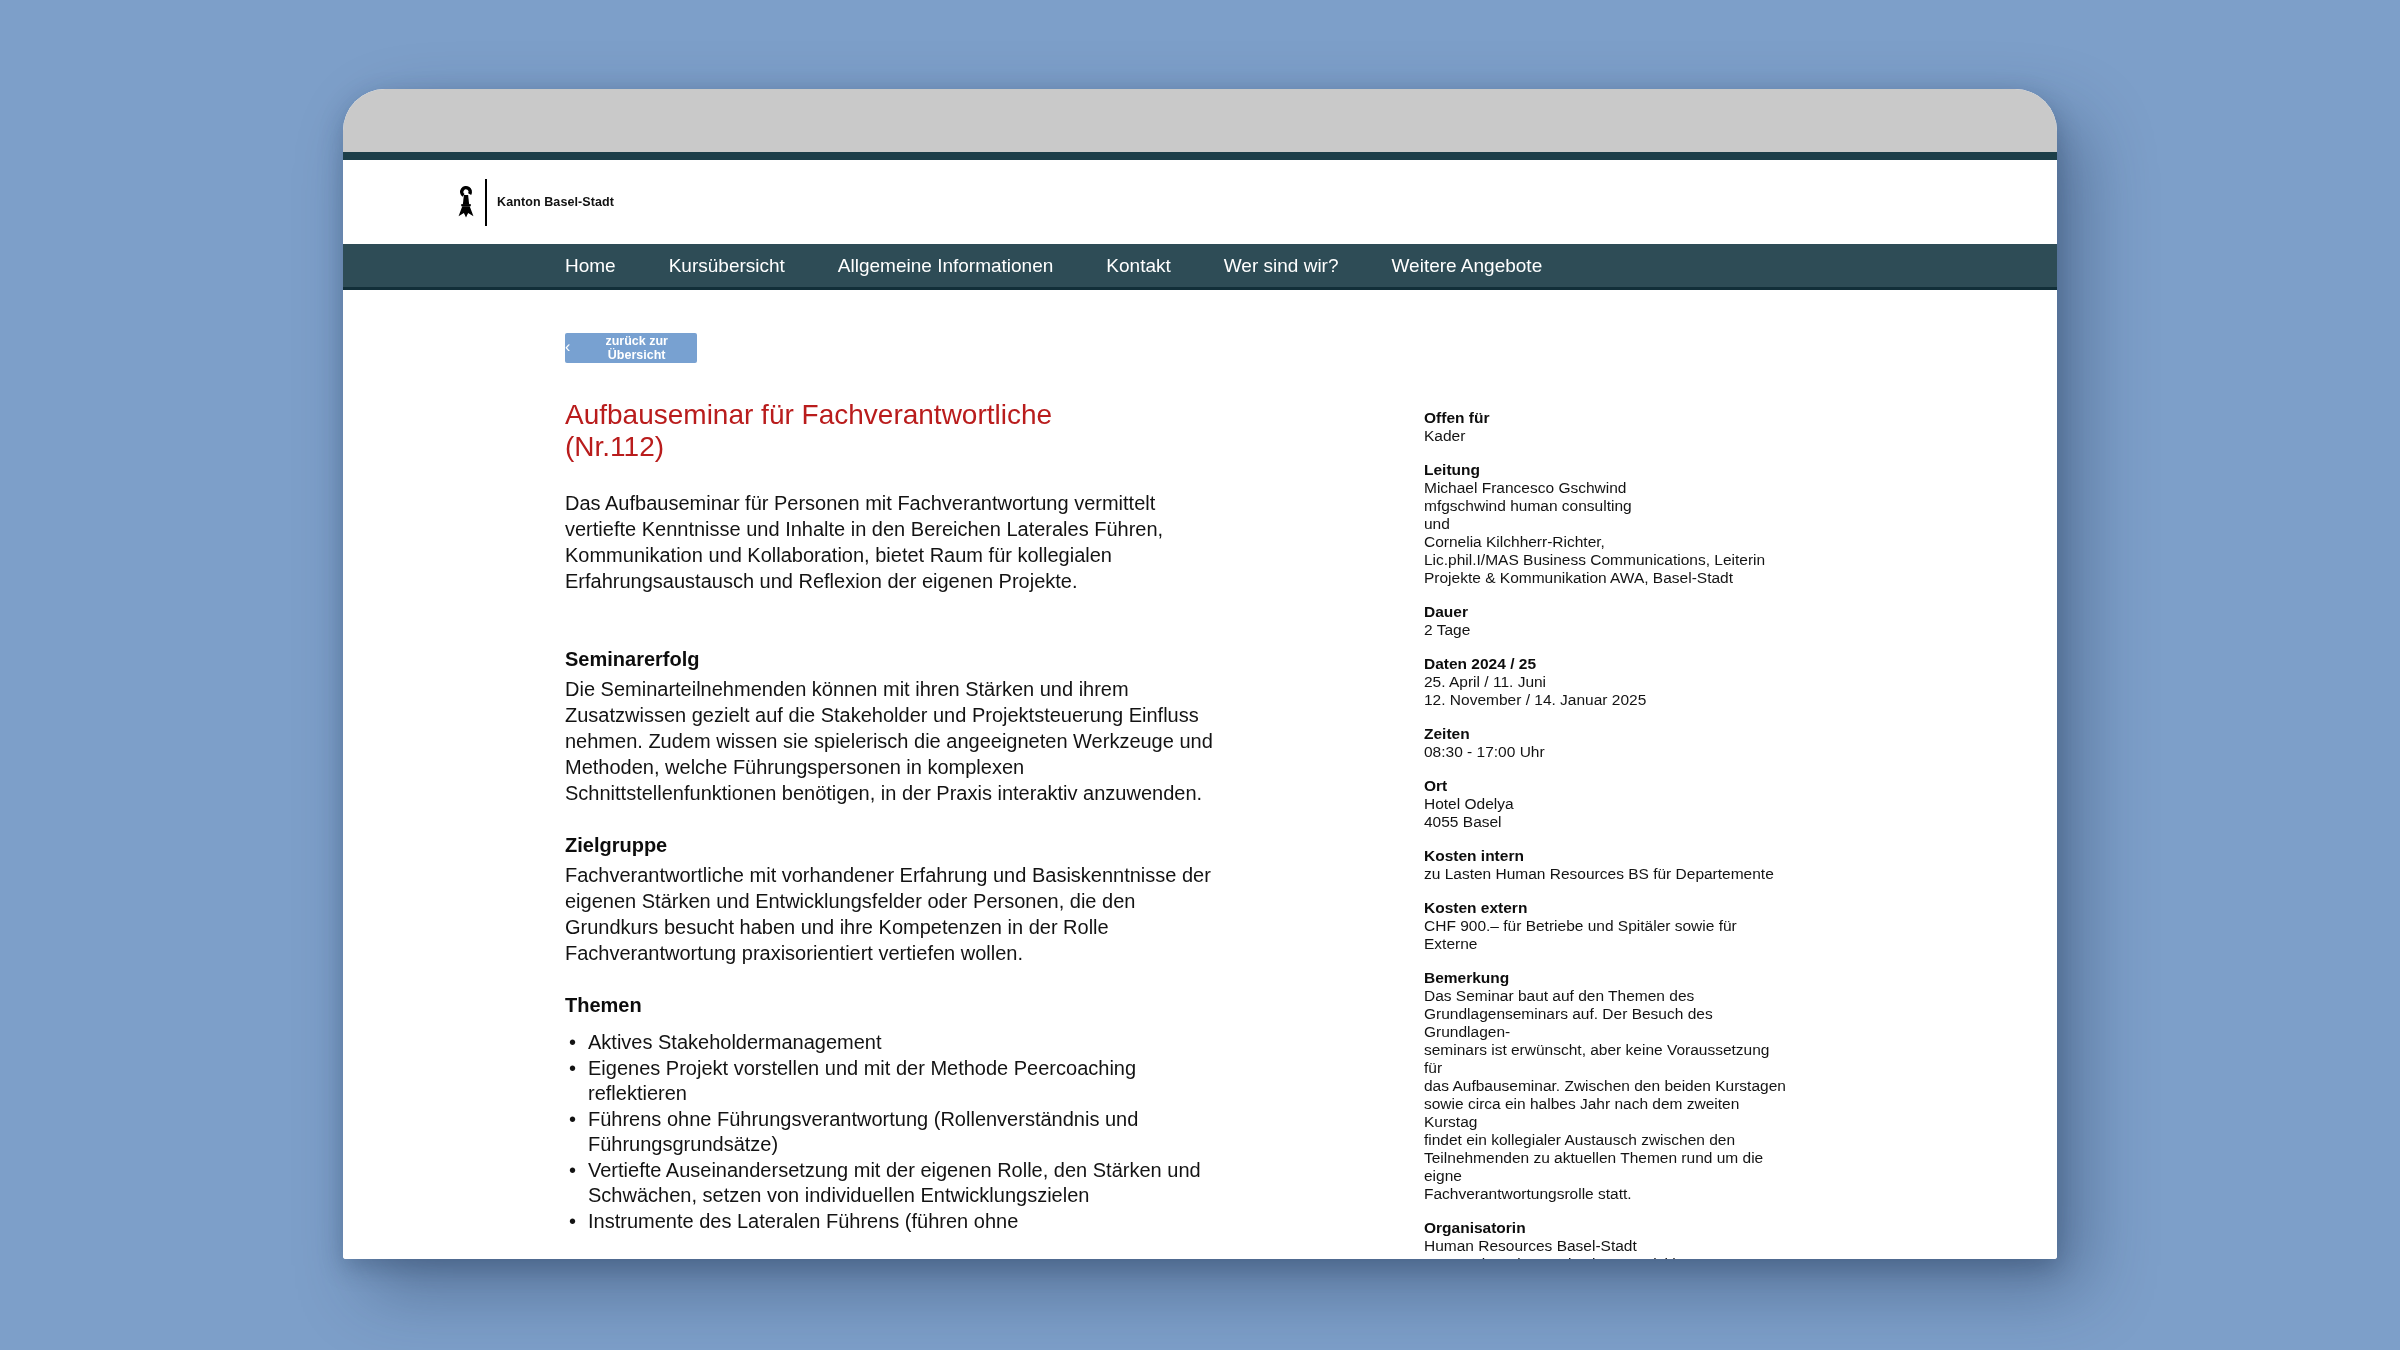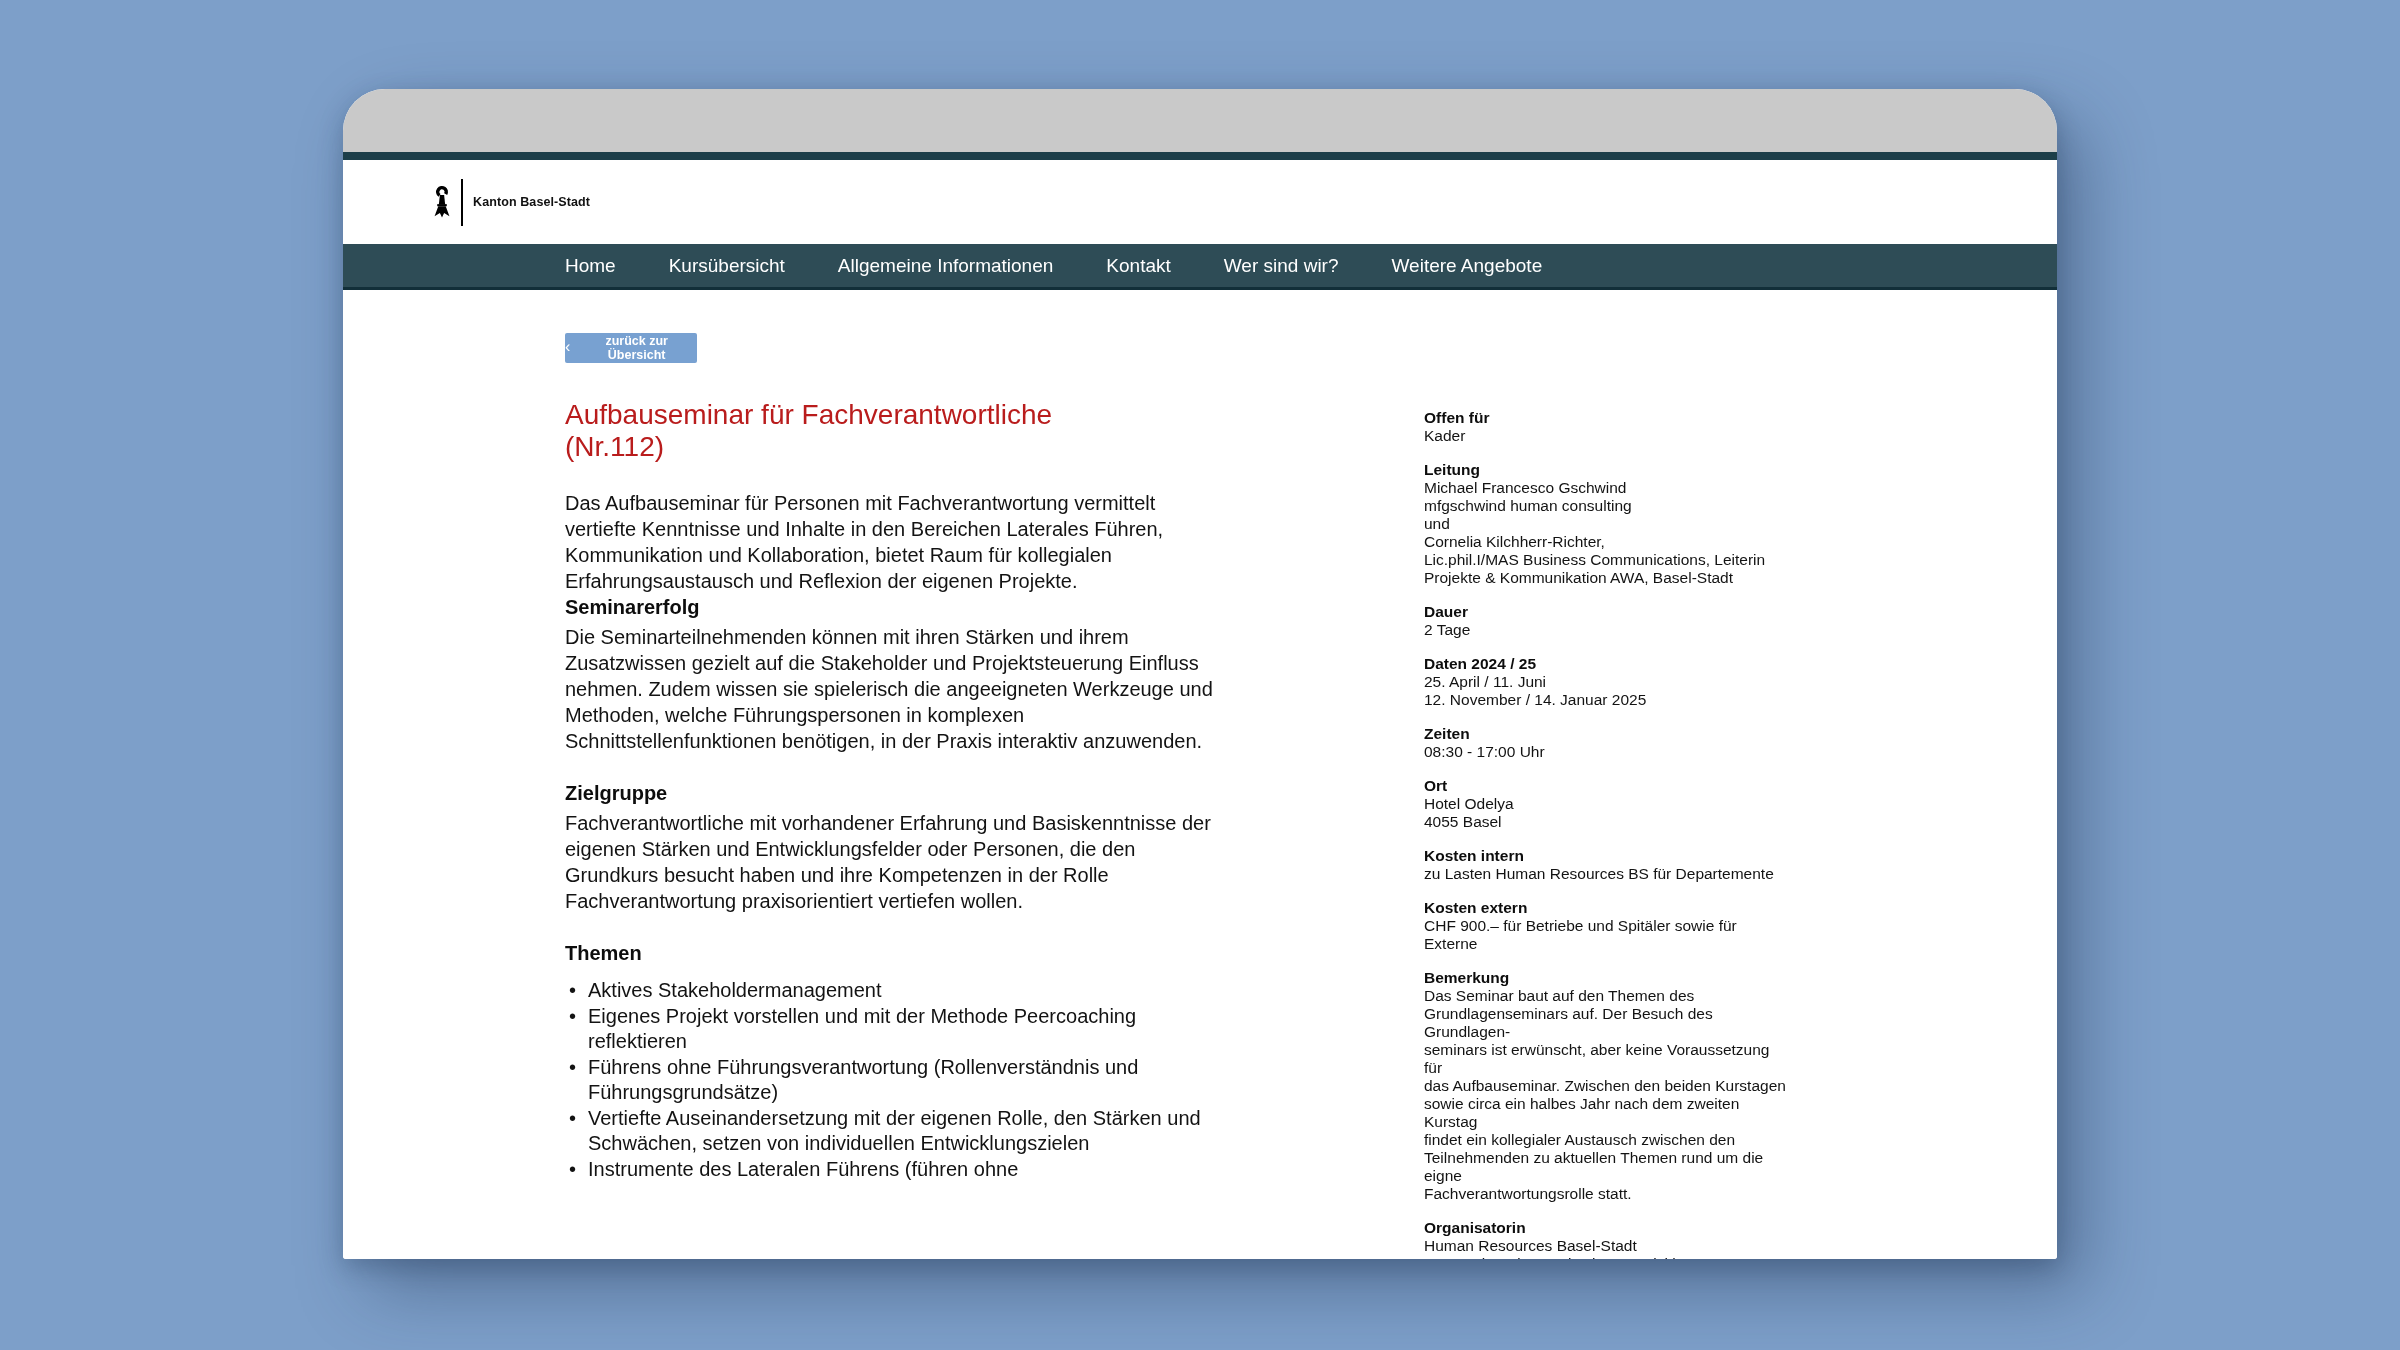--- a/index.html
+++ b/index.html
@@ -21,21 +21,21 @@
   .window{
     position:absolute;left:343px;top:89px;width:1714px;height:1170px;
     border-radius:42px 42px 3px 3px;
     overflow:hidden;
     box-shadow:26px 30px 70px rgba(25,45,75,.38),0 8px 24px rgba(25,45,75,.28);
     display:flex;flex-direction:column;
     background:#fff;
   }
   .titlebar{height:63px;background:var(--chrome-gray);flex:none;}
   .accent-line{height:8px;background:var(--accent-dark);flex:none;}
-  .site-header{height:84px;background:#fff;flex:none;display:flex;align-items:center;padding-left:88px;}
+  .site-header{height:84px;background:#fff;flex:none;display:flex;align-items:center;padding-left:112px;}
   .crest{width:22px;height:34px;display:block;}
   .logo-divider{width:2px;height:47px;background:#000;margin:0 10px 0 8px;}
   .brand-name{font-size:12.5px;font-weight:bold;color:#111;letter-spacing:.1px;}
   .brand-link{display:flex;align-items:center;cursor:pointer;}
   .main-nav{
     height:46px;background:var(--nav-teal);flex:none;
     border-bottom:3px solid var(--nav-border);
     display:flex;align-items:center;gap:53px;padding-left:222px;
     color:#fff;font-size:19px;font-weight:500;
   }
@@ -45,21 +45,21 @@
   .back-btn{
     margin-top:43px;width:132px;height:30px;background:var(--button-blue);
     border:none;border-radius:2px;color:#fff;font-size:12.5px;font-weight:600;
     display:flex;align-items:center;justify-content:center;gap:6px;cursor:pointer;
     font-family:inherit;
   }
   .back-btn .chev{font-size:16px;font-weight:300;line-height:1;position:relative;top:-1px;}
   .course-title{margin-top:36px;font-size:28px;line-height:31.5px;font-weight:400;color:#b91c1c;}
   .para{font-size:20px;line-height:26px;color:var(--text-dark);}
   .intro{margin-top:28px;}
-  .sec-head{font-size:20px;line-height:26px;font-weight:bold;color:#0d0d0d;}
+  .sec-head{margin-top:52px;font-size:20px;line-height:26px;font-weight:bold;color:#0d0d0d;}
   .sec-head.tight{margin-top:26px;}
   .sec-body{margin-top:4px;}
   .topics{list-style:none;margin-top:12px;}
   .topics li{position:relative;padding-left:23px;font-size:20px;line-height:25.5px;color:var(--text-dark);}
   .topics li::before{content:"\2022";position:absolute;left:4px;}
   .sidebar{position:absolute;left:1081px;top:119px;width:366px;color:var(--text-dark);}
   .detail{margin-bottom:16px;}
   .detail .d-head{font-size:15.5px;line-height:18px;font-weight:bold;color:#0d0d0d;}
   .detail .d-line{font-size:15.5px;line-height:18px;}
 </style>

